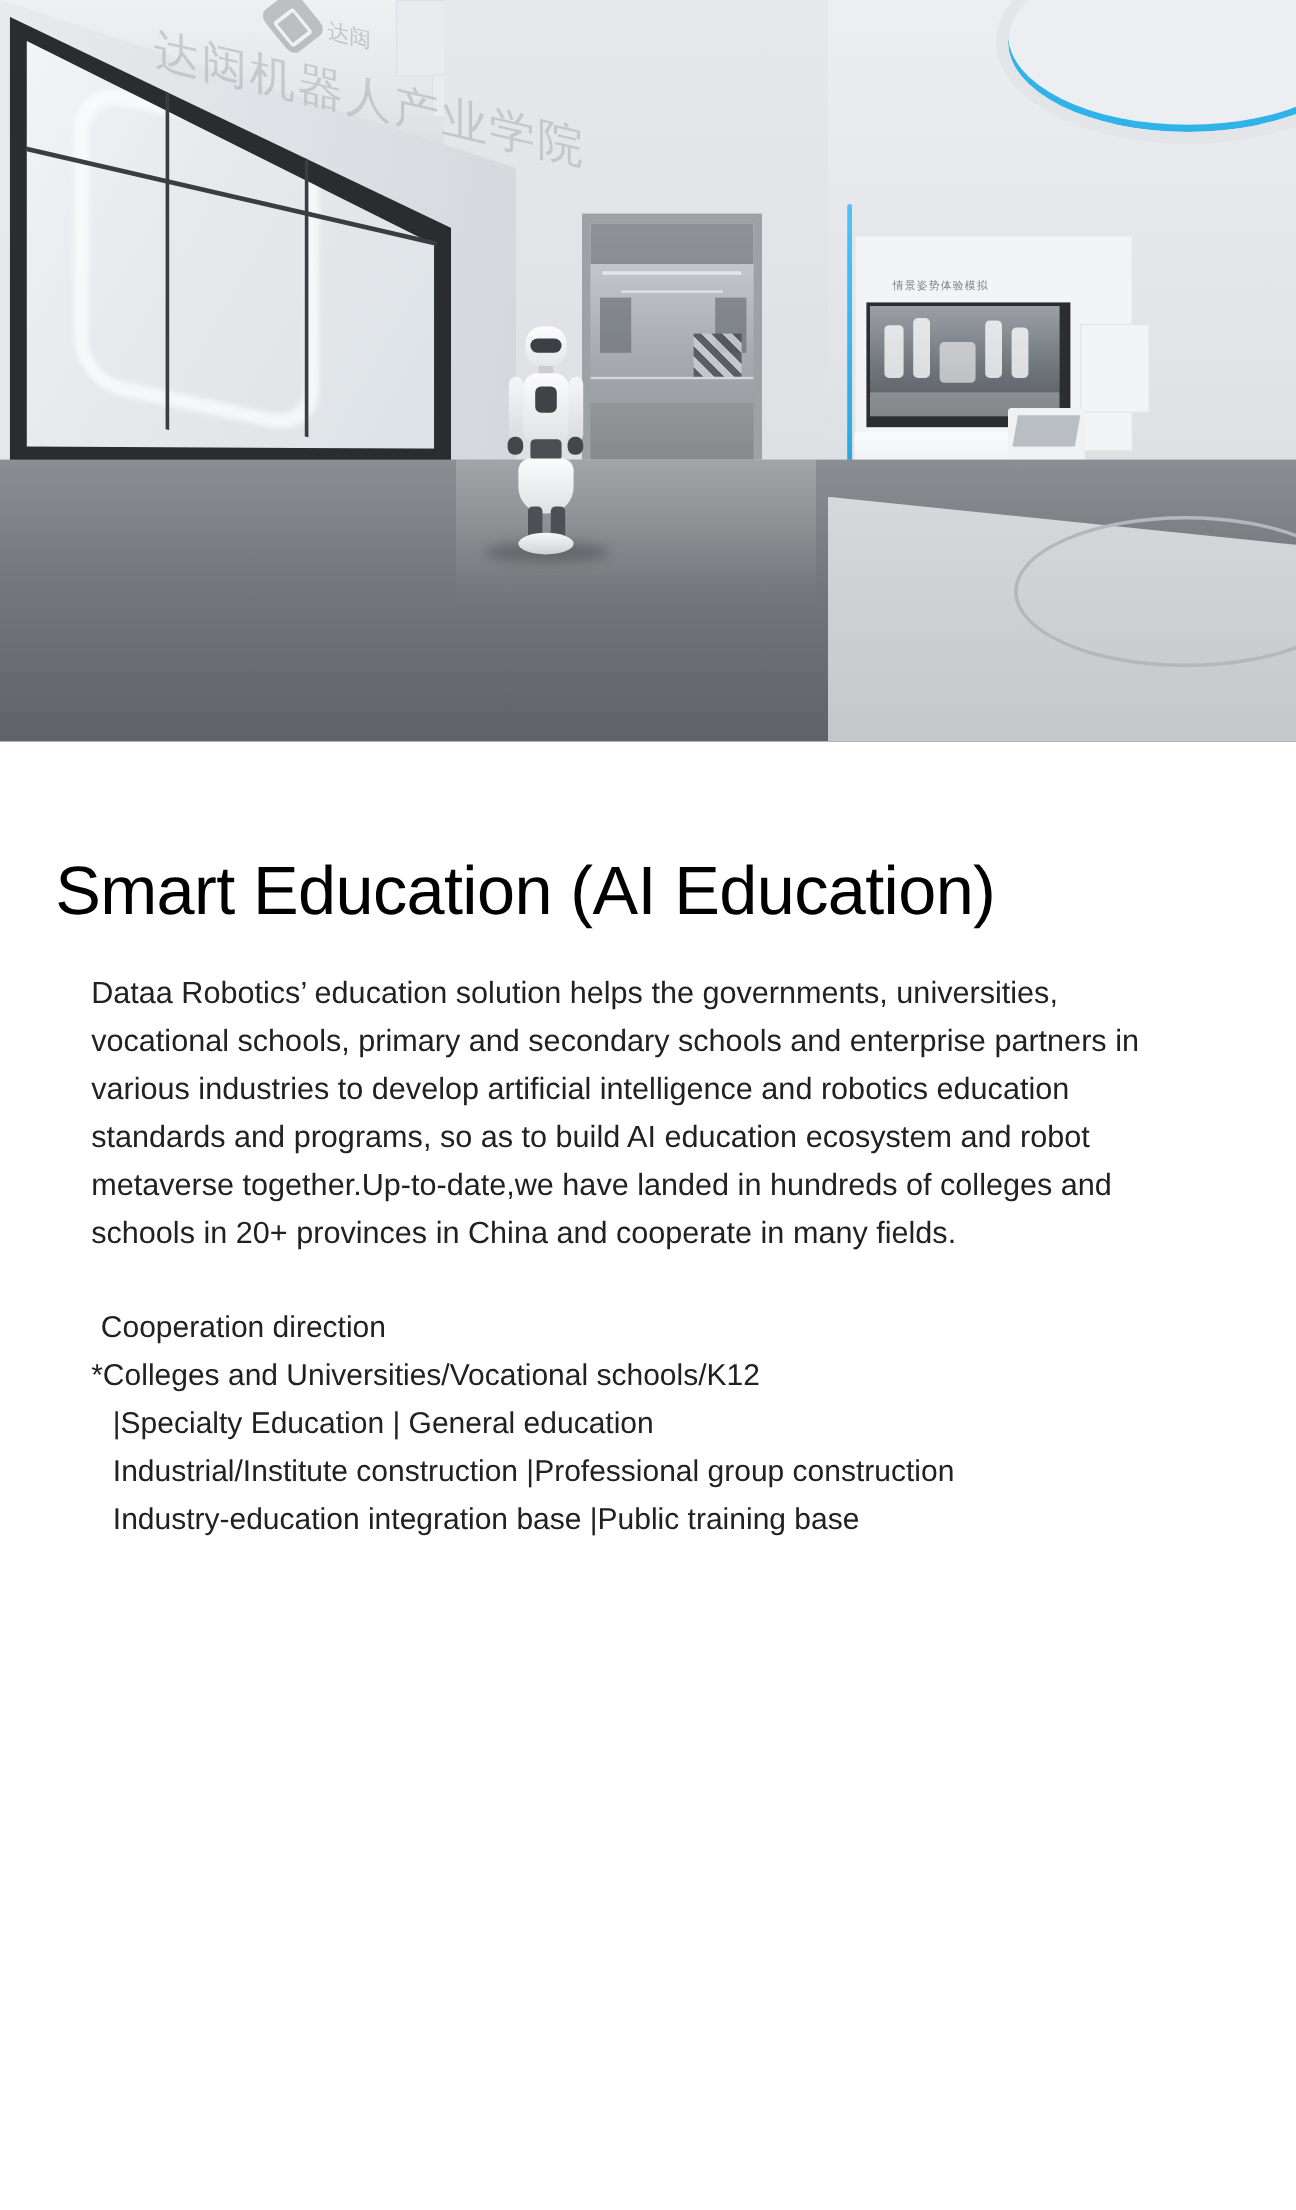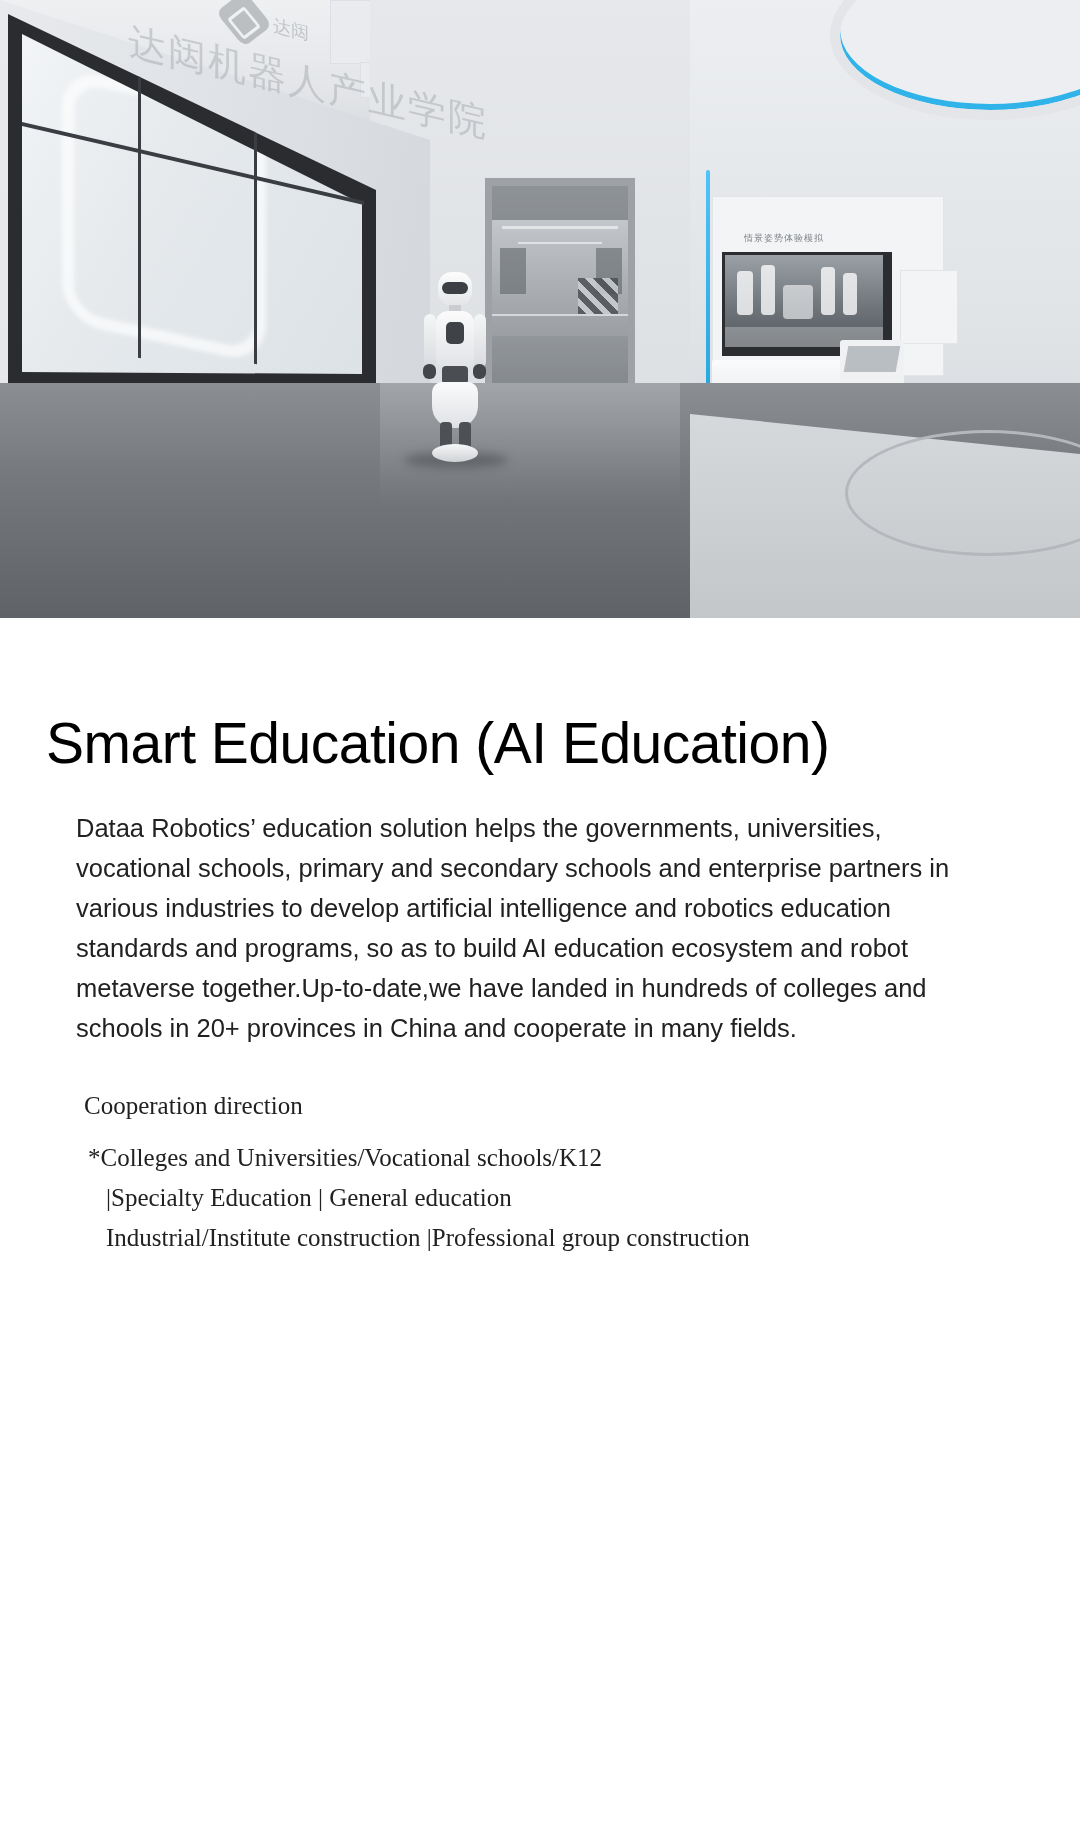--- a/index.html
+++ b/index.html
@@ -325,32 +325,31 @@
     padding: 34px 52px 0 76px;
   }
   .body-block p {
     margin: 0;
     font-size: 25.5px;
     line-height: 40px;
     color: #212121;
   }
   .coop {
     padding: 38px 28px 0 76px;
-    font-family: Liberation Serif, serif;
   }
   .coop .coop-title {
     margin: 0;
     font-size: 25px;
     line-height: 40px;
     color: #212121;
     padding-left: 8px;
   }
   .coop ul {
     list-style: none;
-    margin: 12px;
+    margin: 0;
     padding: 0;
   }
   .coop li {
     font-size: 25px;
     line-height: 40px;
     color: #212121;
   }
   .coop li.indent-1 { padding-left: 0px; }
   .coop li.indent-2 { padding-left: 18px; }
 </style>
@@ -450,16 +449,17 @@
   <div class="body-block">
     <p>Dataa Robotics’ education solution helps the governments, universities, vocational schools, primary and secondary schools and enterprise partners in various industries to develop artificial intelligence and robotics education standards and programs, so as to build AI education ecosystem and robot metaverse together.Up-to-date,we have landed in hundreds of colleges and schools in 20+ provinces in China and cooperate in many fields.</p>
   </div>
 
   <div class="coop">
     <p class="coop-title">Cooperation direction</p>
     <ul>
       <li class="indent-1">*Colleges and Universities/Vocational schools/K12</li>
       <li class="indent-2">|Specialty Education | General education</li>
       <li class="indent-2">Industrial/Institute construction |Professional group construction</li>
+      <li class="indent-2">Industry-education integration base |Public training base</li>
     </ul>
   </div>
 
 </div>
 
 </body></html>

